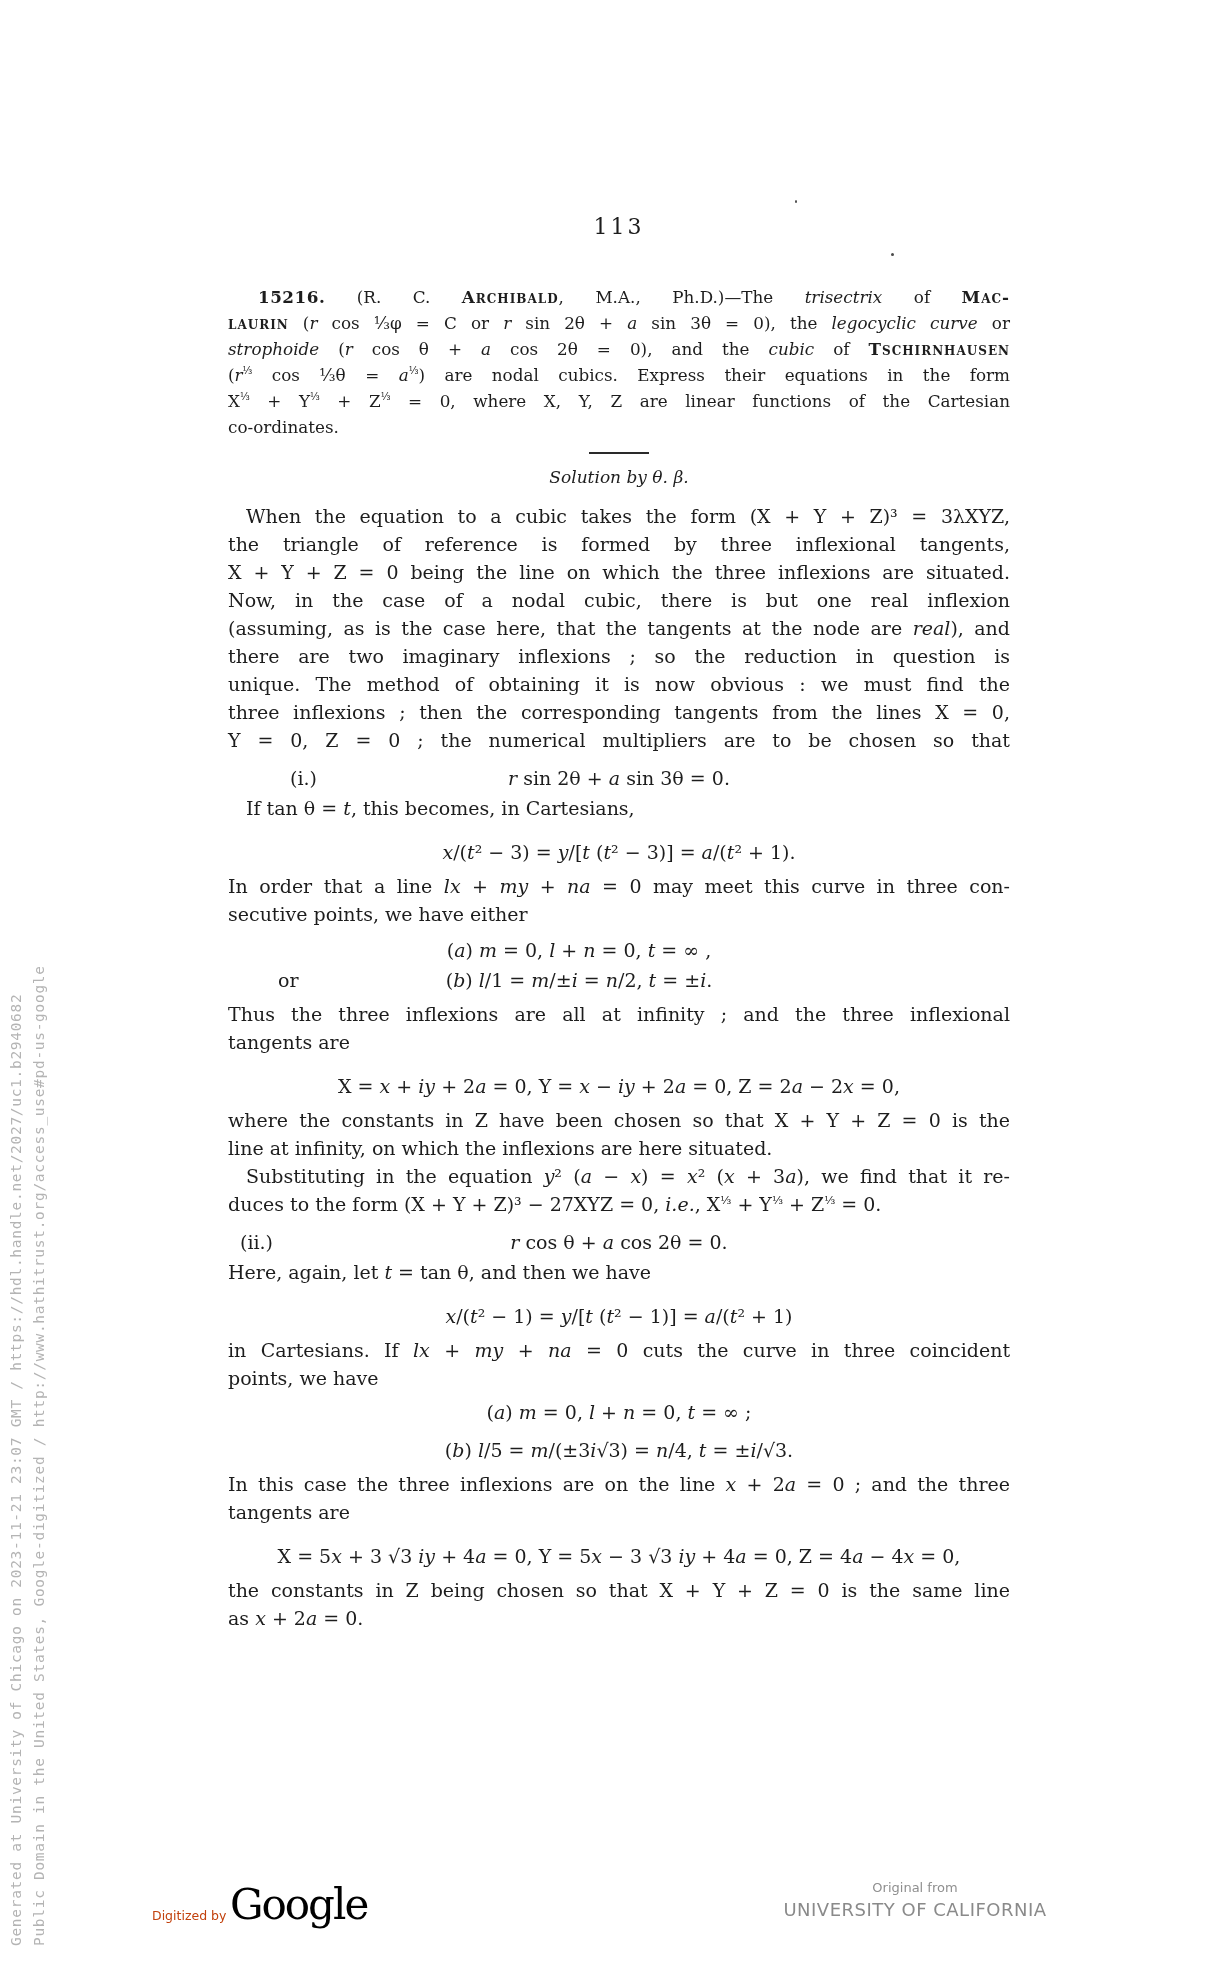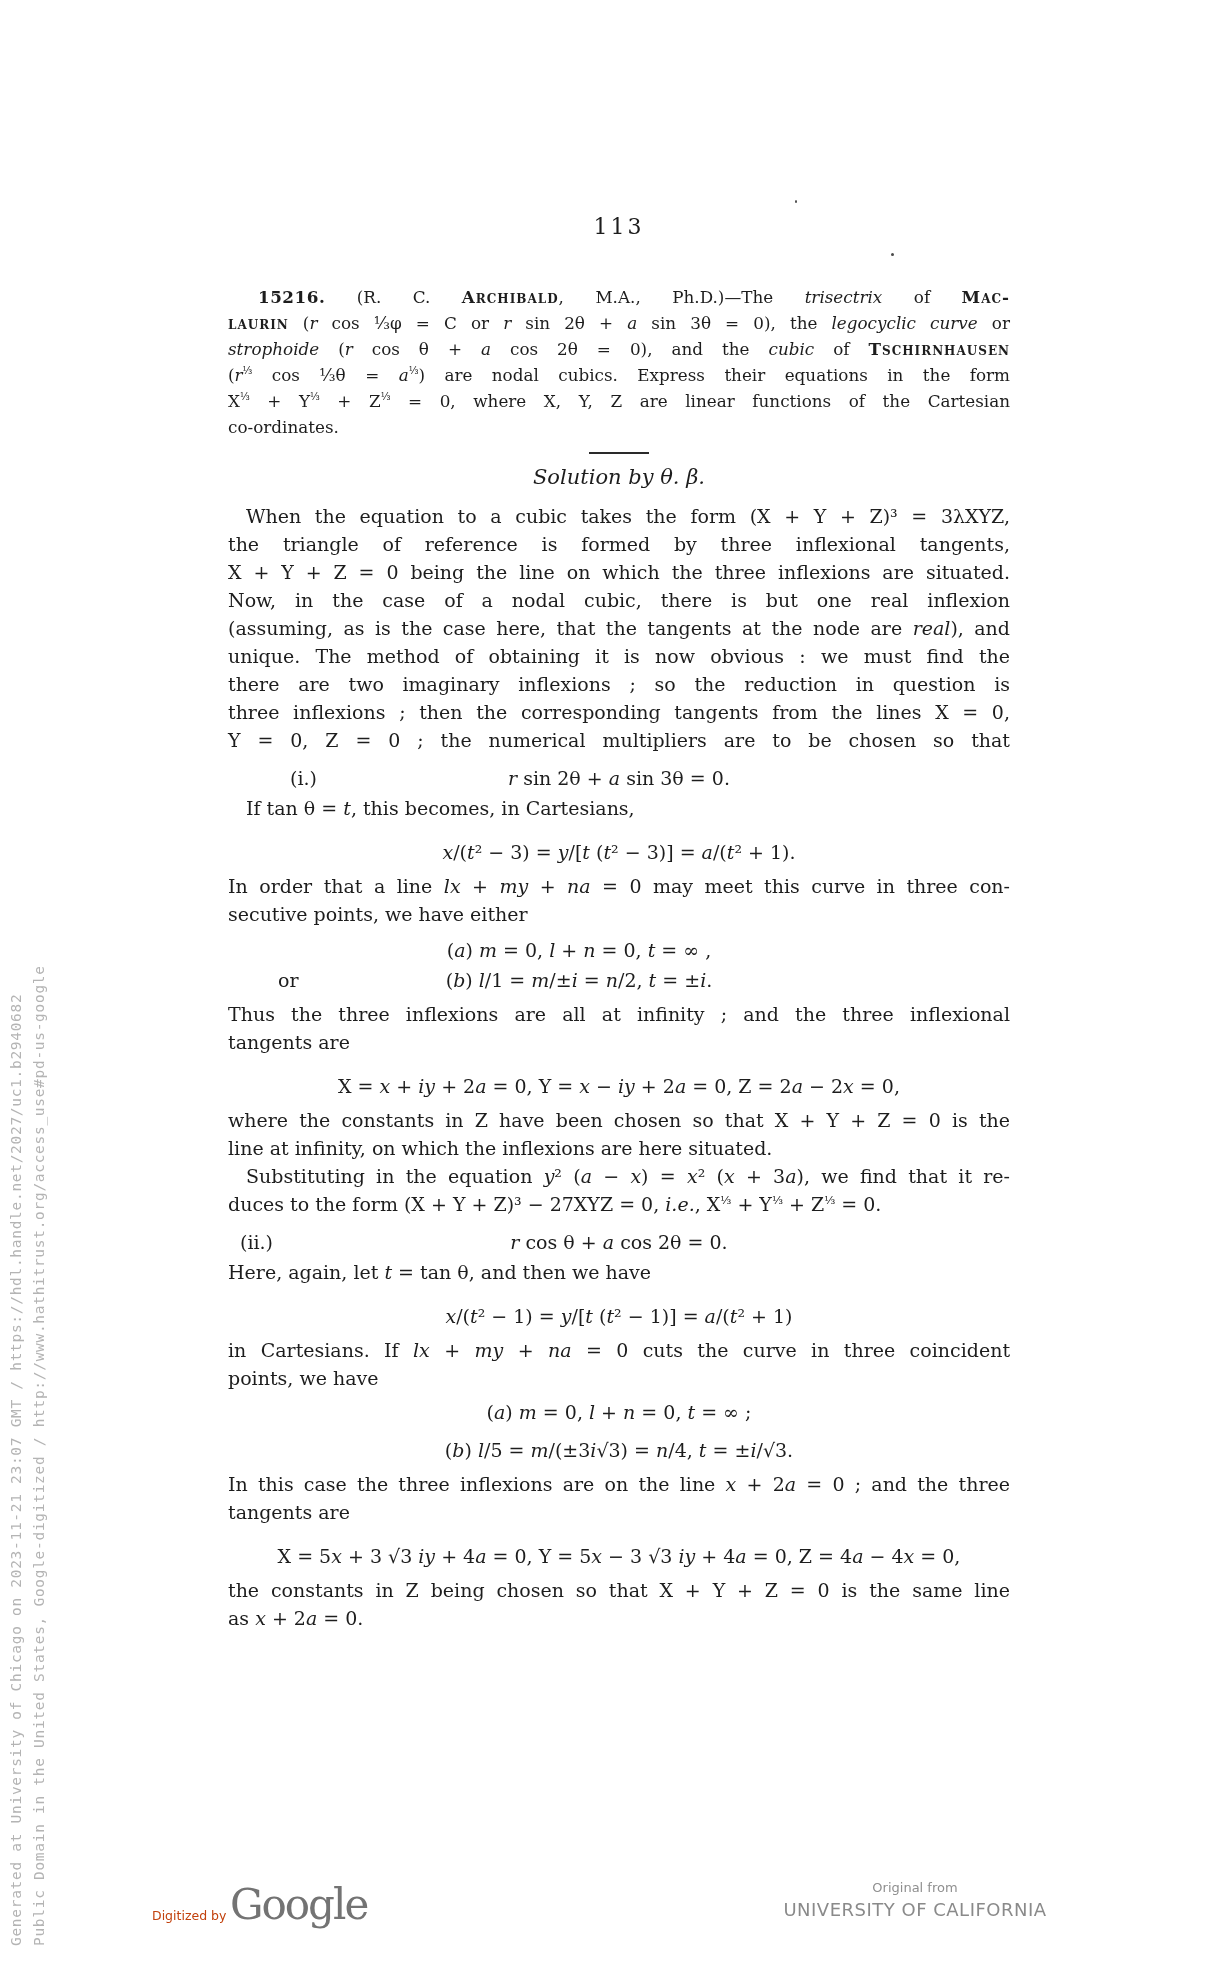--- a/index.html
+++ b/index.html
@@ -6,21 +6,21 @@
   body{
     width:1230px;height:1970px;position:relative;overflow:hidden;
     background:#ffffff;color:#1d1d1d;
     font-family:"DejaVu Serif", serif;
   }
   .col{position:absolute;left:228px;top:0;width:782px;}
   .pageno{margin-top:212px;text-align:center;font-size:22px;line-height:30px;letter-spacing:3px;}
   .prob{margin-top:42px;font-size:16.8px;line-height:26px;}
   .sol{margin-top:12px;font-size:19px;line-height:28px;}
   .body{font-size:19px;line-height:28px;}
-  .heading{margin-top:10px;text-align:center;font-size:21px;line-height:26px;}
+  .heading{margin-top:10px;text-align:center;font-size:17px;line-height:26px;}
   .rule{width:60px;border:0;border-top:2.5px solid #2a2a2a;margin:12px auto 10px auto;}
   .ln{text-align:left;}
   .j{text-align:justify;text-align-last:justify;}
   .c{text-align:center;}
   .ind{text-indent:30px;}
   .ind2{text-indent:18px;}
   .eqrow{position:relative;text-align:center;}
   .eqlabel{position:absolute;}
   .lbl-i{left:62px;}
   .lbl-ii{left:12px;}
@@ -29,21 +29,21 @@
   .disp{margin-top:16px;margin-bottom:6px;}
   .mt2{margin-top:2px;} .mt6{margin-top:6px;} .mt8{margin-top:8px;} .mt10{margin-top:10px;}
   .r-n{font-style:normal;}
   .r-i{font-style:italic;}
   .r-b{font-weight:bold;letter-spacing:0.5px;}
   .r-sc{font-variant:small-caps;letter-spacing:1px;font-weight:bold;}
   .r-sup{vertical-align:super;font-size:60%;line-height:0;}
   
   .f-digitized{position:absolute;left:152px;top:1908px;font-family:"DejaVu Sans",sans-serif;
     font-size:12.5px;color:#c2410c;}
-  .f-google{position:absolute;left:230px;top:1880px;font-size:42px;color:#737373;
+  .f-google{position:absolute;left:230px;top:1880px;font-size:42px;color:#000000;
     font-family:"DejaVu Serif",serif;letter-spacing:-2px;}
   .f-right{position:absolute;left:765px;top:1880px;width:300px;text-align:center;
     font-family:"DejaVu Sans",sans-serif;color:#8f8f8f;}
   .f-orig{font-size:13px;}
   .f-inst{font-size:18px;margin-top:4px;letter-spacing:0.5px;color:#8a8a8a;}
   
   .side{position:absolute;top:1946px;transform:rotate(-90deg);transform-origin:0 0;
     white-space:nowrap;font-family:"DejaVu Sans Mono",monospace;font-size:14.5px;
     letter-spacing:0.7px;color:#b4b4b4;}
   .side1{left:8px;}
@@ -72,22 +72,22 @@
   <hr class="rule">
 
   <div class="heading"><span class="r-i">Solution by θ. β.</span></div>
 
   <div class="sol">
     <div class="ln j ind2"><span class="r-n">When the equation to a cubic takes the form (X + Y + Z)³ = 3λXYZ,</span></div>
     <div class="ln j"><span class="r-n">the triangle of reference is formed by three inflexional tangents,</span></div>
     <div class="ln j"><span class="r-n">X + Y + Z = 0 being the line on which the three inflexions are situated.</span></div>
     <div class="ln j"><span class="r-n">Now, in the case of a nodal cubic, there is but one real inflexion</span></div>
     <div class="ln j"><span class="r-n">(assuming, as is the case here, that the tangents at the node are </span><span class="r-i">real</span><span class="r-n">), and</span></div>
+    <div class="ln j"><span class="r-n">there are two imaginary inflexions ; so the reduction in question is</span></div>
     <div class="ln j"><span class="r-n">unique. The method of obtaining it is now obvious : we must find the</span></div>
-    <div class="ln j"><span class="r-n">there are two imaginary inflexions ; so the reduction in question is</span></div>
     <div class="ln j"><span class="r-n">three inflexions ; then the corresponding tangents from the lines X = 0,</span></div>
     <div class="ln j"><span class="r-n">Y = 0, Z = 0 ; the numerical multipliers are to be chosen so that</span></div>
   </div>
 
   <div class="body">
 
     <div class="ln eqrow mt10">
       <span class="eqlabel lbl-i">(i.)</span>
       <span class="eqc"><span class="r-i">r</span><span class="r-n"> sin 2θ + </span><span class="r-i">a</span><span class="r-n"> sin 3θ = 0.</span></span>
     </div>

